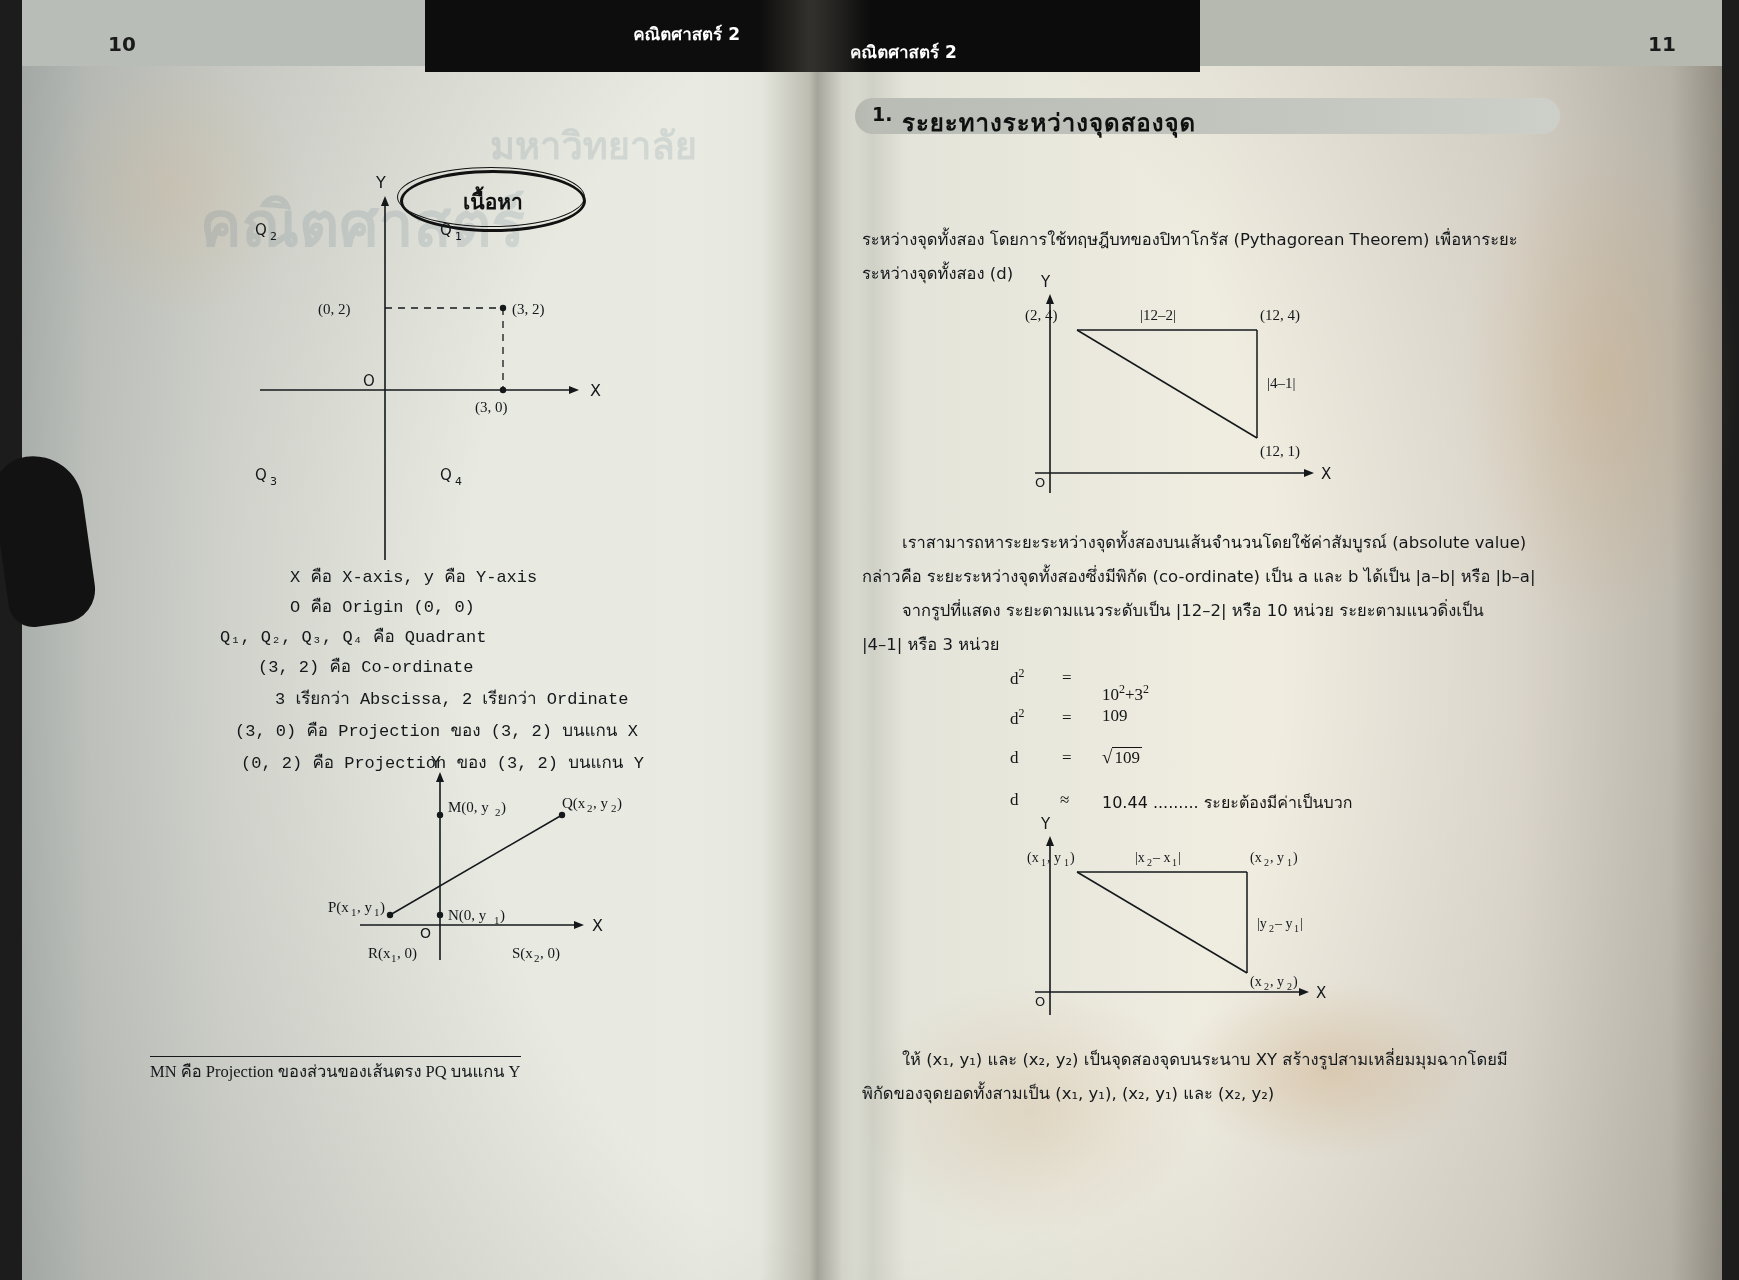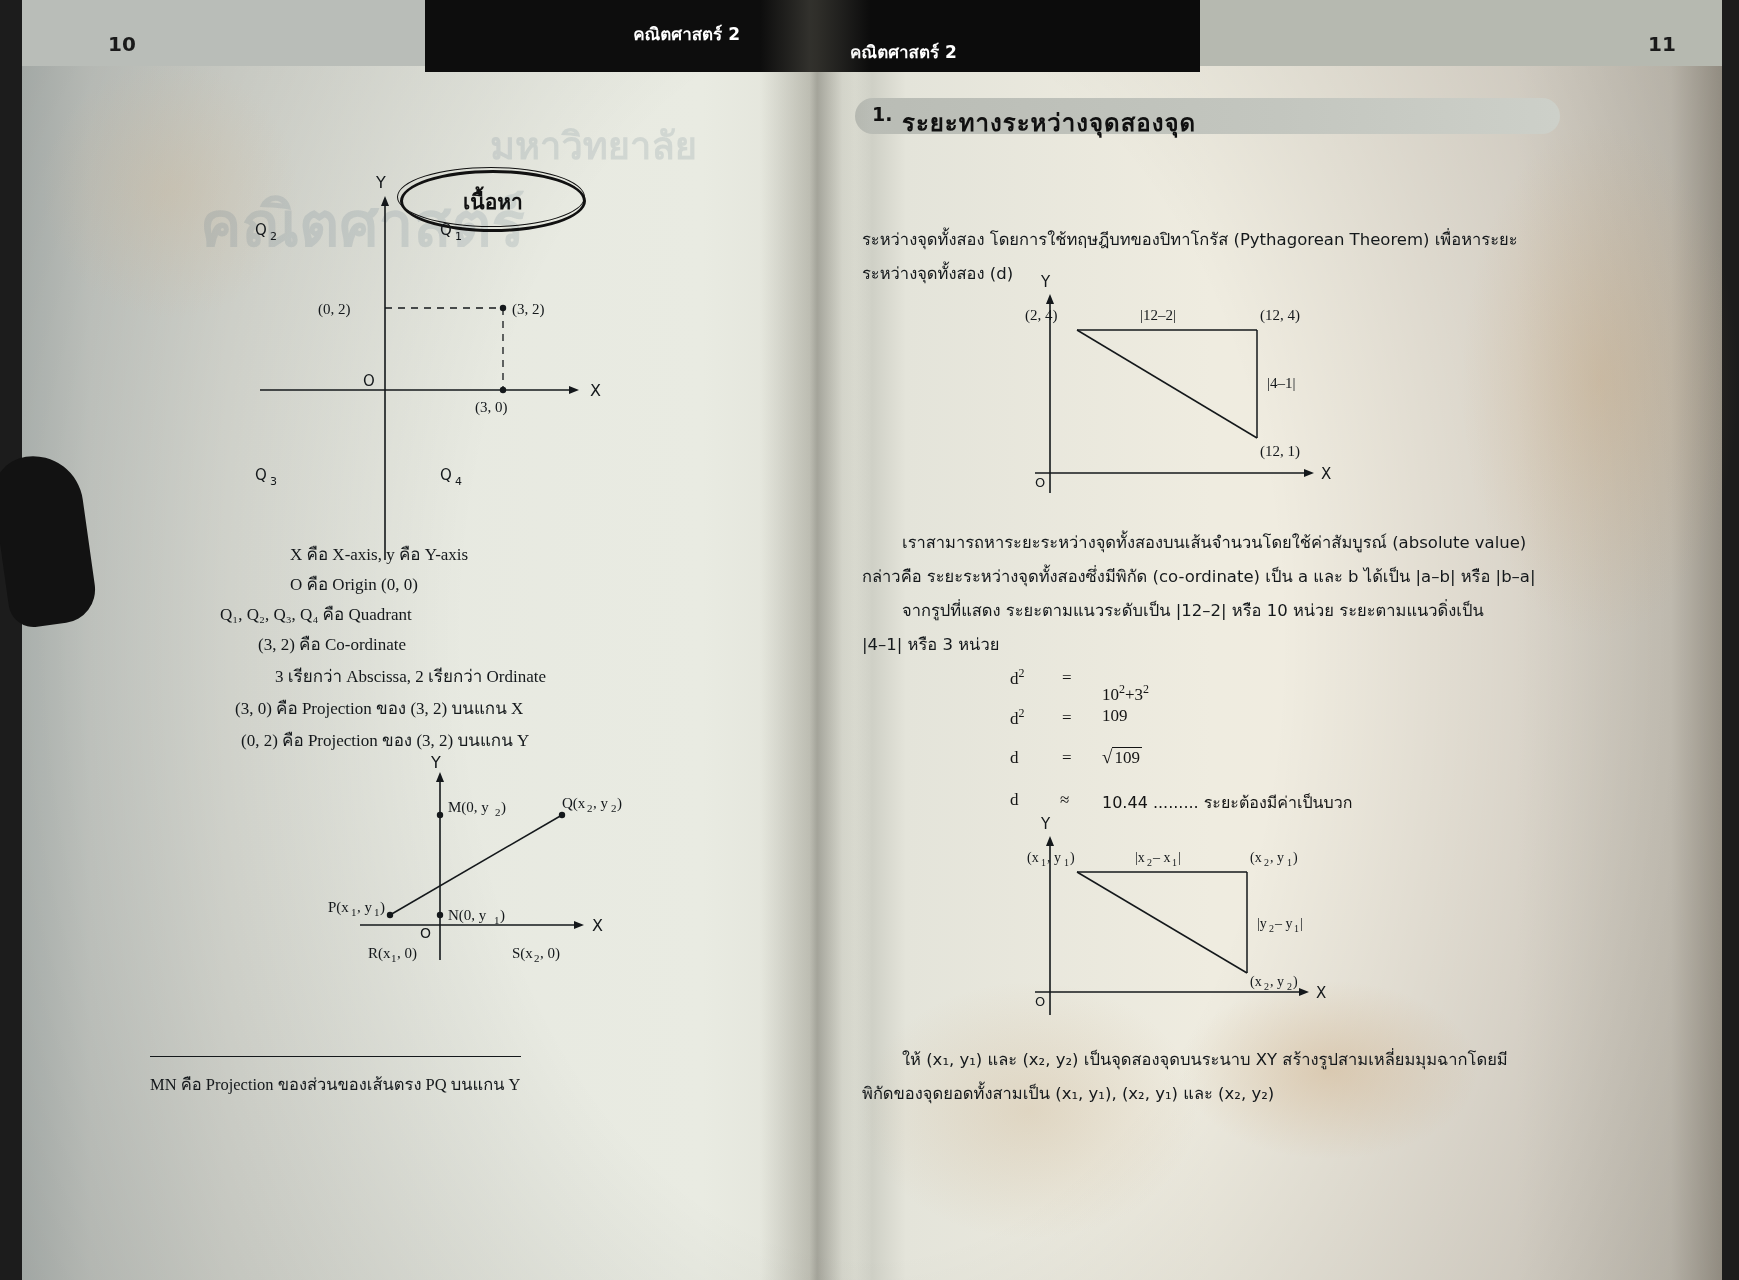--- a/index.html
+++ b/index.html
@@ -92,21 +92,21 @@
   .head-bar-label{
     position:absolute;left:40px;top:33px;font-family:"DejaVu Sans",sans-serif;
     font-size:24px;font-weight:bold;color:#101010;letter-spacing:1px;
   }
 
   .para{
     position:absolute;font-family:"DejaVu Sans",sans-serif;font-size:16.5px;color:#14181b;
     line-height:35px;
   }
   .listline{
-    position:absolute;font-family:Liberation Serif, serif;font-size:17px;color:#14181b;
+    position:absolute;font-family:Liberation Mono, monospace;font-size:17px;color:#14181b;margin-top:22px;
   }
   svg{position:absolute;overflow:visible;}
   .eqn{position:absolute;font-family:"Liberation Serif",serif;font-size:17px;color:#141414;}
   .sml{font-size:12px;vertical-align:super;}
 </style>
 </head>
 <body>
 
 <div class="scan"></div>
 <div class="book"></div>
@@ -200,21 +200,21 @@
       <text x="220" y="150" font-family="Liberation Serif, serif" font-size="15" fill="#14181b">)</text>
       <text x="88" y="188" font-family="Liberation Serif, serif" font-size="15" fill="#14181b">R(x</text>
       <text x="111" y="192" font-family="Liberation Serif, serif" font-size="11" fill="#14181b">1</text>
       <text x="117" y="188" font-family="Liberation Serif, serif" font-size="15" fill="#14181b">, 0)</text>
       <text x="232" y="188" font-family="Liberation Serif, serif" font-size="15" fill="#14181b">S(x</text>
       <text x="254" y="192" font-family="Liberation Serif, serif" font-size="11" fill="#14181b">2</text>
       <text x="260" y="188" font-family="Liberation Serif, serif" font-size="15" fill="#14181b">, 0)</text>
     </svg>
 
     <div style="position:absolute;left:90px;top:986px;">
-      <span style="display:inline-block;border-top:1.4px solid #14181b;padding-top:14px;font-family:'Liberation Serif',serif;font-size:16.5px;color:#14181b;">MN คือ Projection ของส่วนของเส้นตรง PQ บนแกน Y</span>
+      <span style="display:inline-block;border-top:1.4px solid #14181b;padding-top:1px;font-family:'Liberation Serif',serif;font-size:16.5px;color:#14181b;">MN คือ Projection ของส่วนของเส้นตรง PQ บนแกน Y</span>
     </div>
   </div>
 
   <div class="rightpage">
 
     <div class="head-bar"></div>
     <div style="position:absolute;left:32px;top:33px;font-family:'DejaVu Sans',sans-serif;font-size:19px;font-weight:bold;color:#101010;">1.</div>
     <div class="head-bar-label" style="left:62px;">ระยะทางระหว่างจุดสองจุด</div>
 
     <div class="para" style="left:22px;top:152px;">ระหว่างจุดทั้งสอง  โดยการใช้ทฤษฎีบทของปิทาโกรัส (Pythagorean  Theorem) เพื่อหาระยะ</div>

